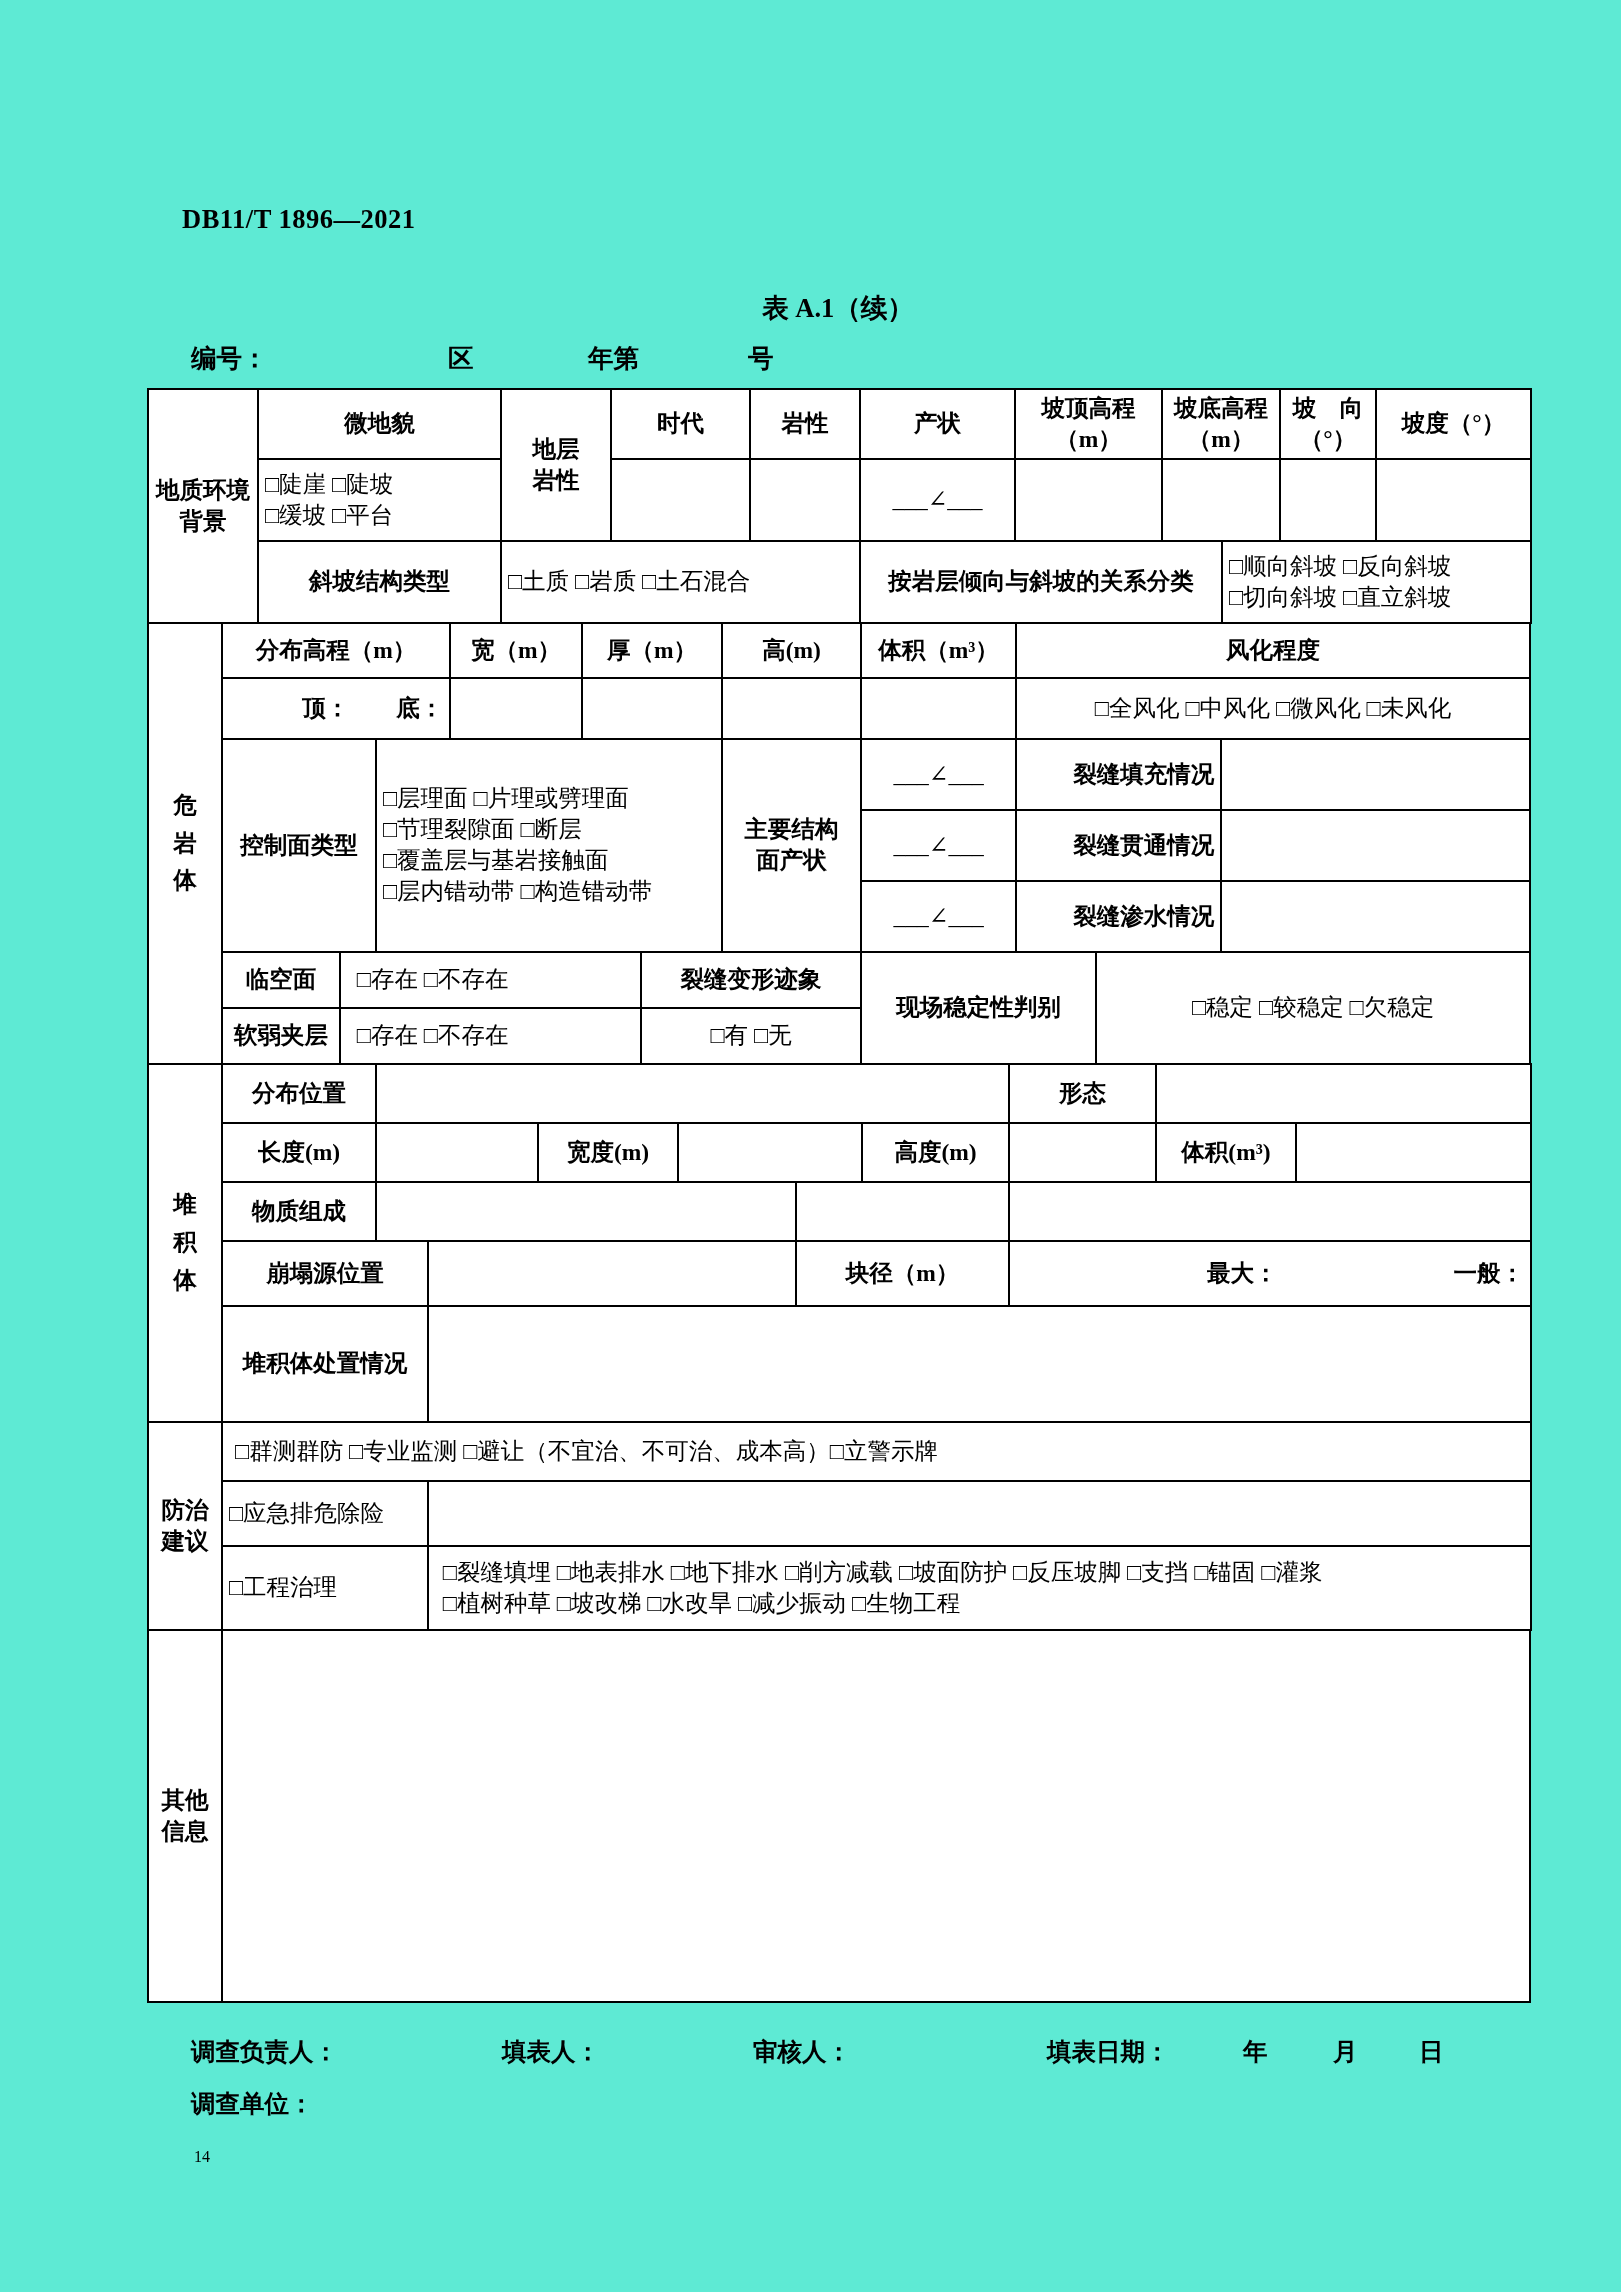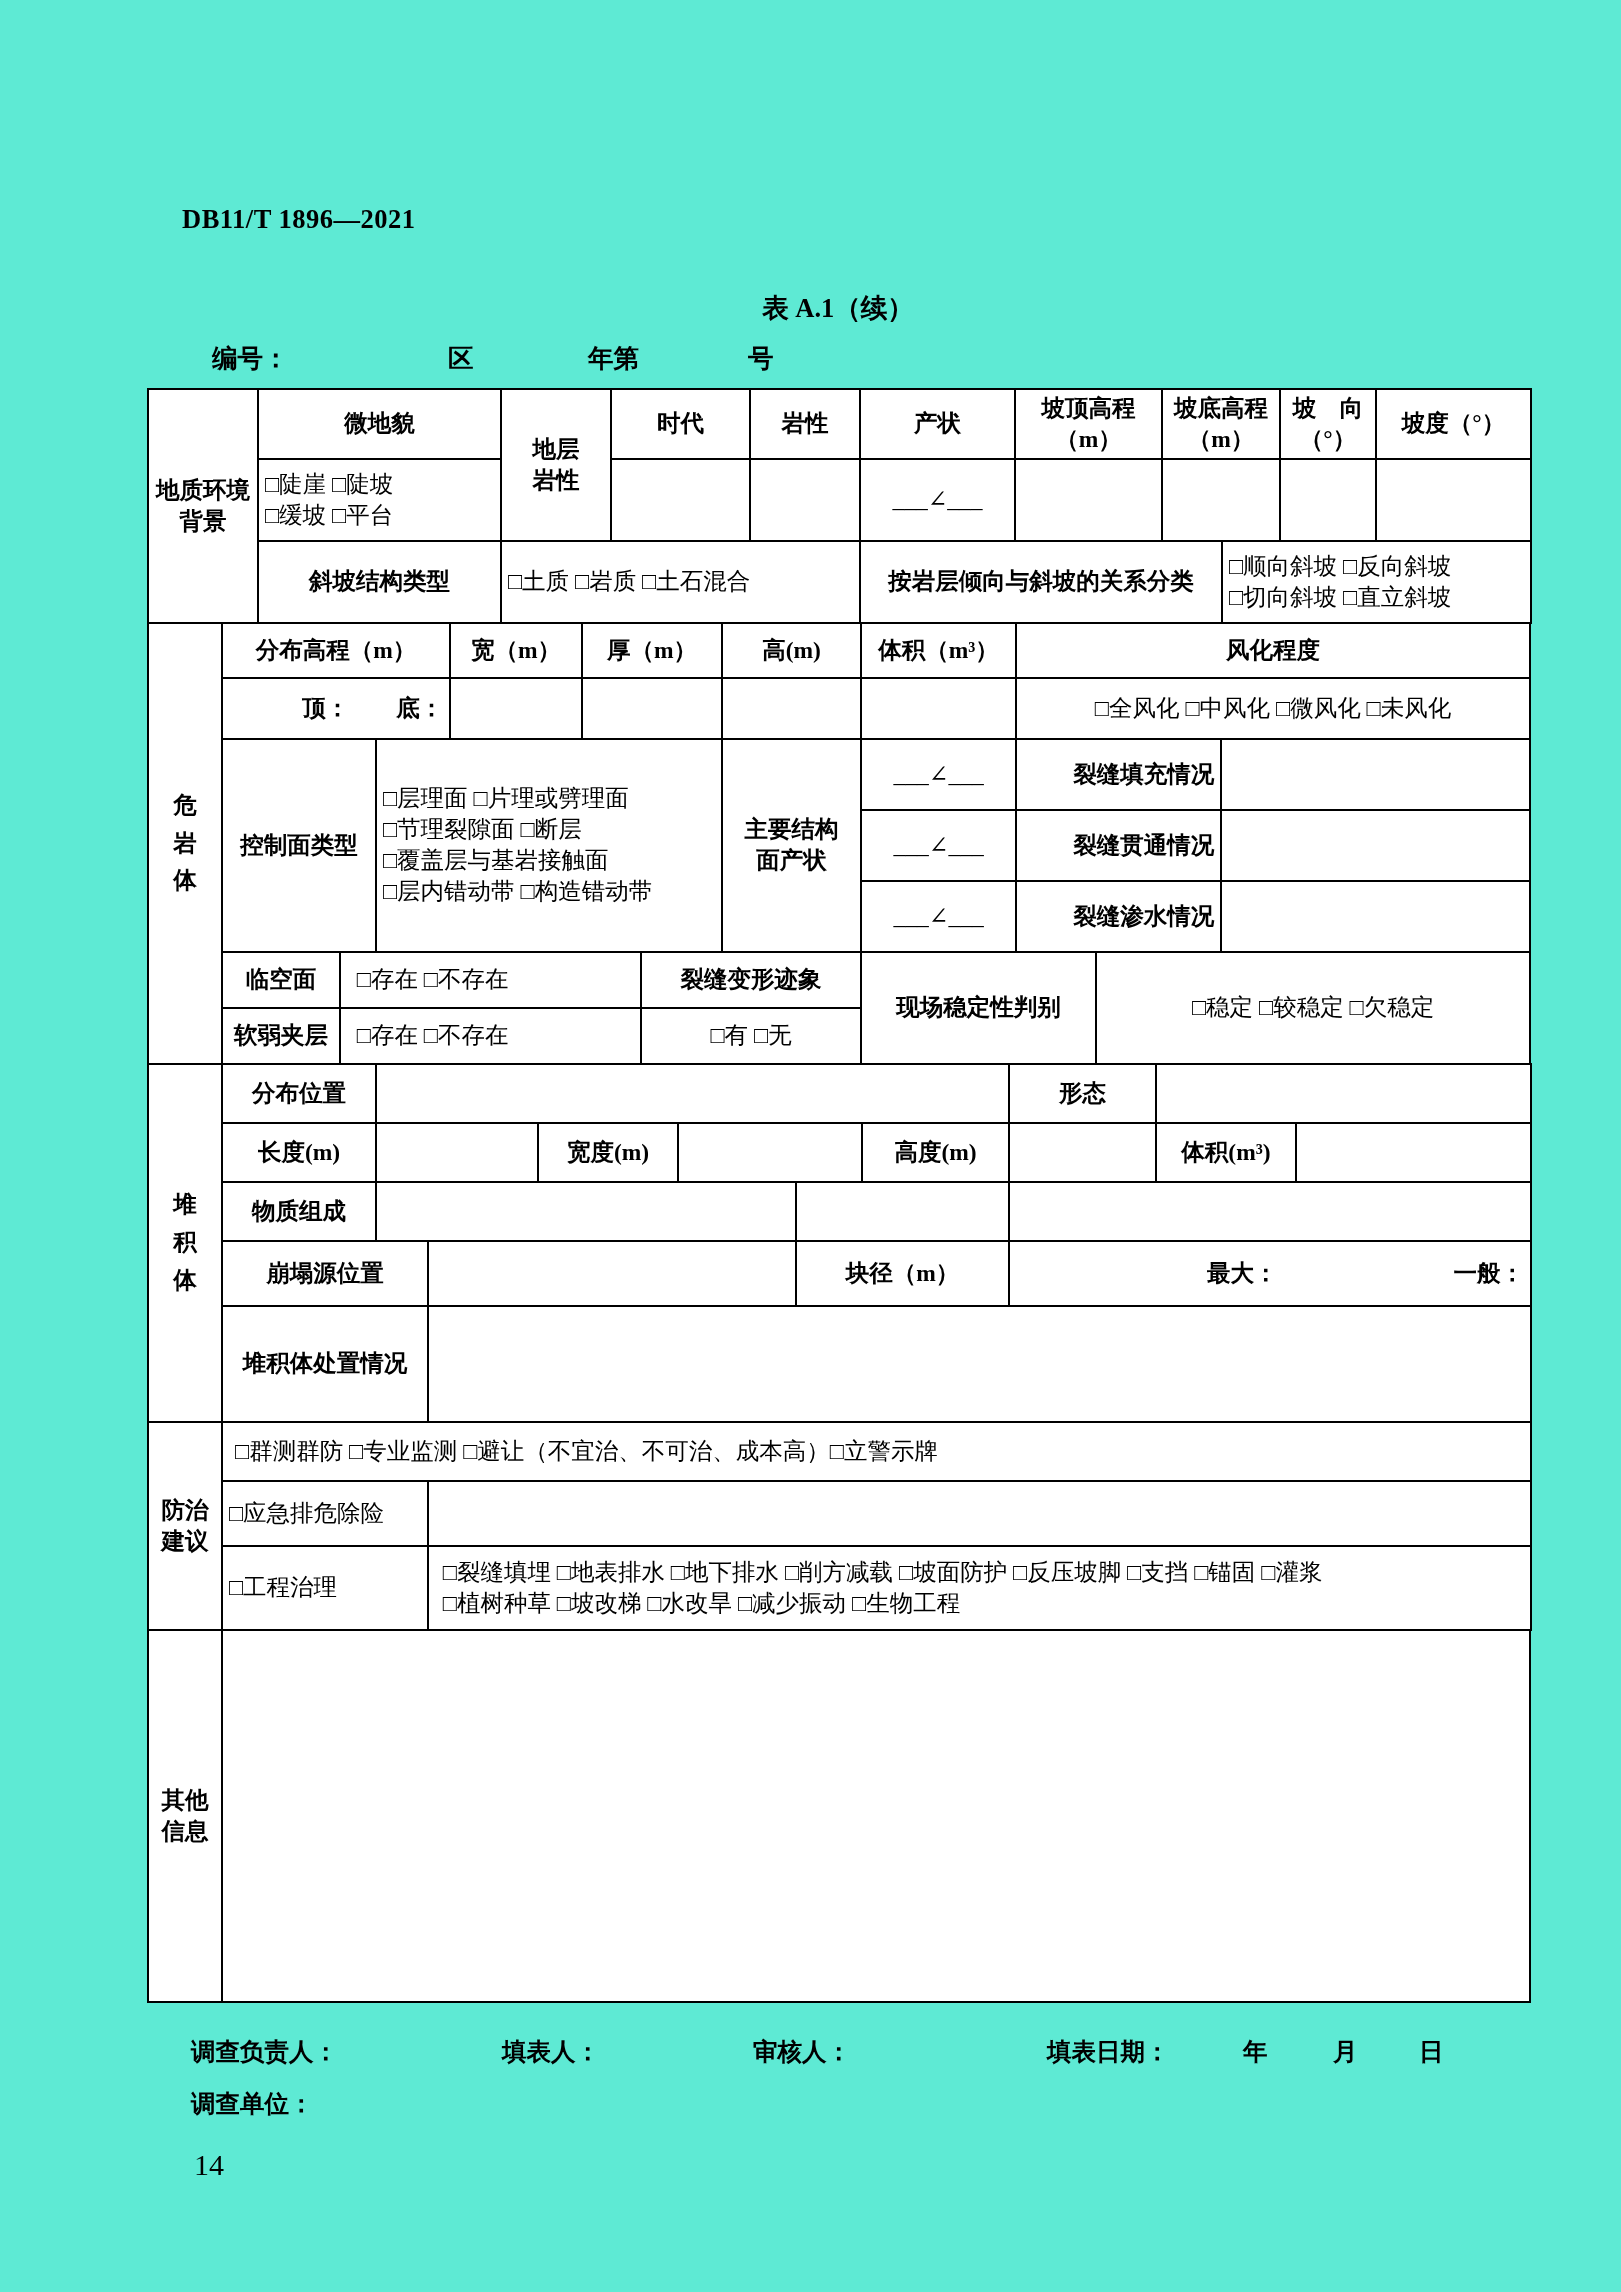--- a/index.html
+++ b/index.html
@@ -4,42 +4,42 @@
 <style>
   html,body{margin:0;padding:0;background:#ffffff;}
   .page{
     position:relative;width:1621px;height:2293px;background:#5eead4;color:#000;
     font-family:"Liberation Serif","DejaVu Serif",serif;overflow:hidden;
   }
   .doc-code{position:absolute;left:182px;top:204px;font-size:26.5px;font-weight:bold;letter-spacing:0.5px;}
   .tbl-title{position:absolute;left:147px;top:290px;width:1382px;text-align:center;font-size:26.5px;font-weight:bold;}
   .no-line{position:absolute;top:341px;left:0;width:100%;height:35px;font-size:25.5px;font-weight:bold;}
   .no-line span{position:absolute;top:0;white-space:nowrap;}
-  .pos-bianhao{left:191px;margin-left:21px;} .pos-qu{left:448px;} .pos-nianji{left:588px;} .pos-hao{left:748px;}
+  .pos-bianhao{left:191px;} .pos-qu{left:448px;} .pos-nianji{left:588px;} .pos-hao{left:748px;}
 
   .tables{position:absolute;left:147px;top:388px;width:1384px;}
   table{border-collapse:collapse;table-layout:fixed;width:1382px;background:#fff;}
   table + table{margin-top:-2px;}
   td{
     border:2px solid #000;font-size:23.5px;line-height:1.32;text-align:center;
     vertical-align:middle;padding:2.9px 5.9px;overflow:hidden;word-break:break-all;
   }
   .hd{font-weight:bold;}
   .opt{text-align:left;font-weight:normal;}
   .left{text-align:right;}
   .pre{white-space:pre-line;}
   .vlab{line-height:1.6;}
   .gap{margin-left:176px;}
 
   .footer-line span{position:absolute;font-size:24.5px;font-weight:bold;white-space:nowrap;margin-top:35px;}
   .f-surveyor{left:191px;top:2000px;} .f-filler{left:502px;top:2000px;}
   .f-reviewer{left:753px;top:2000px;} .f-date{left:1047px;top:2000px;}
   .f-year{left:1243px;top:2000px;} .f-month{left:1333px;top:2000px;} .f-day{left:1419px;top:2000px;}
   .f-unit{left:191px;top:2052px;}
-  .pagenum{position:absolute;left:194px;top:2148px;font-size:30px;}
+  .pagenum{position:absolute;left:194px;top:2148px;font-size:16px;}
 </style>
 </head>
 <body>
 
 <div class="page">
 
   <div class="doc-code">DB11/T 1896—2021</div>
   <div class="tbl-title">表 A.1（续）</div>
 
   <div class="no-line">

